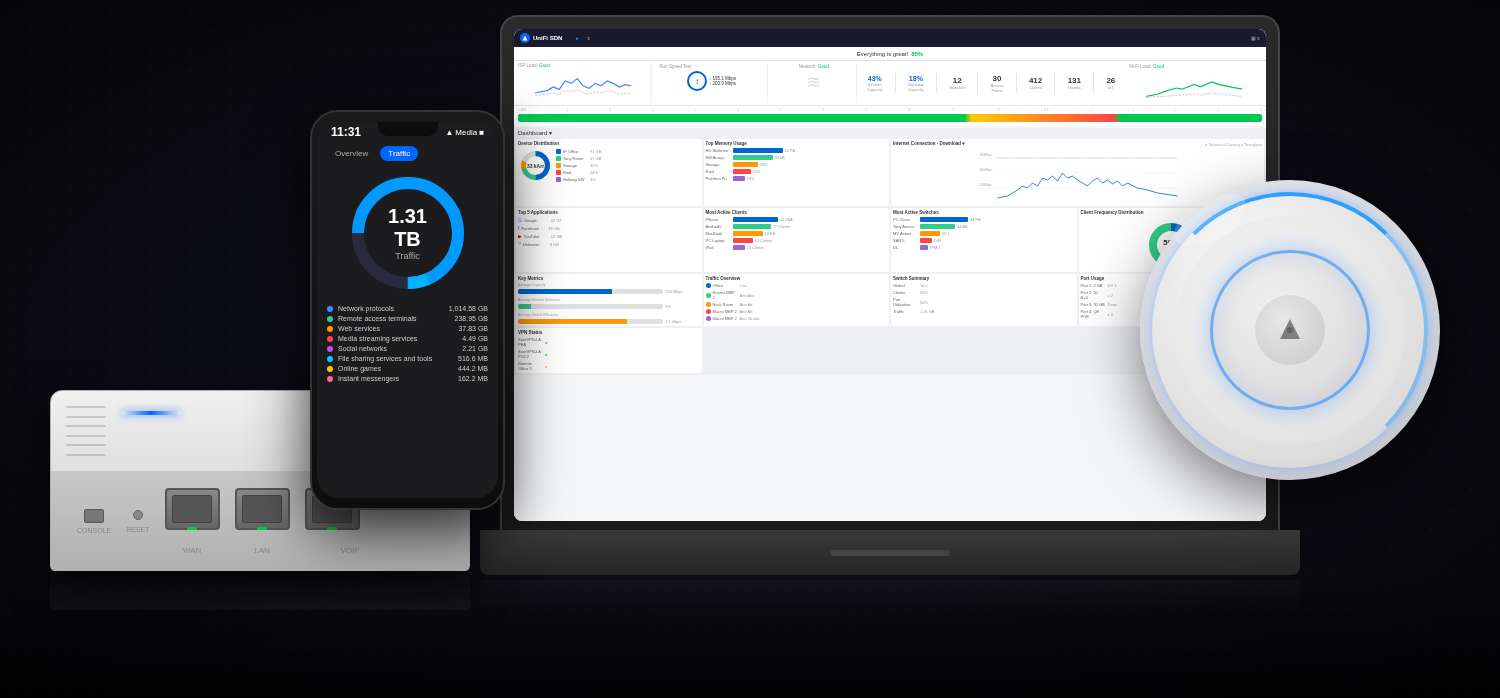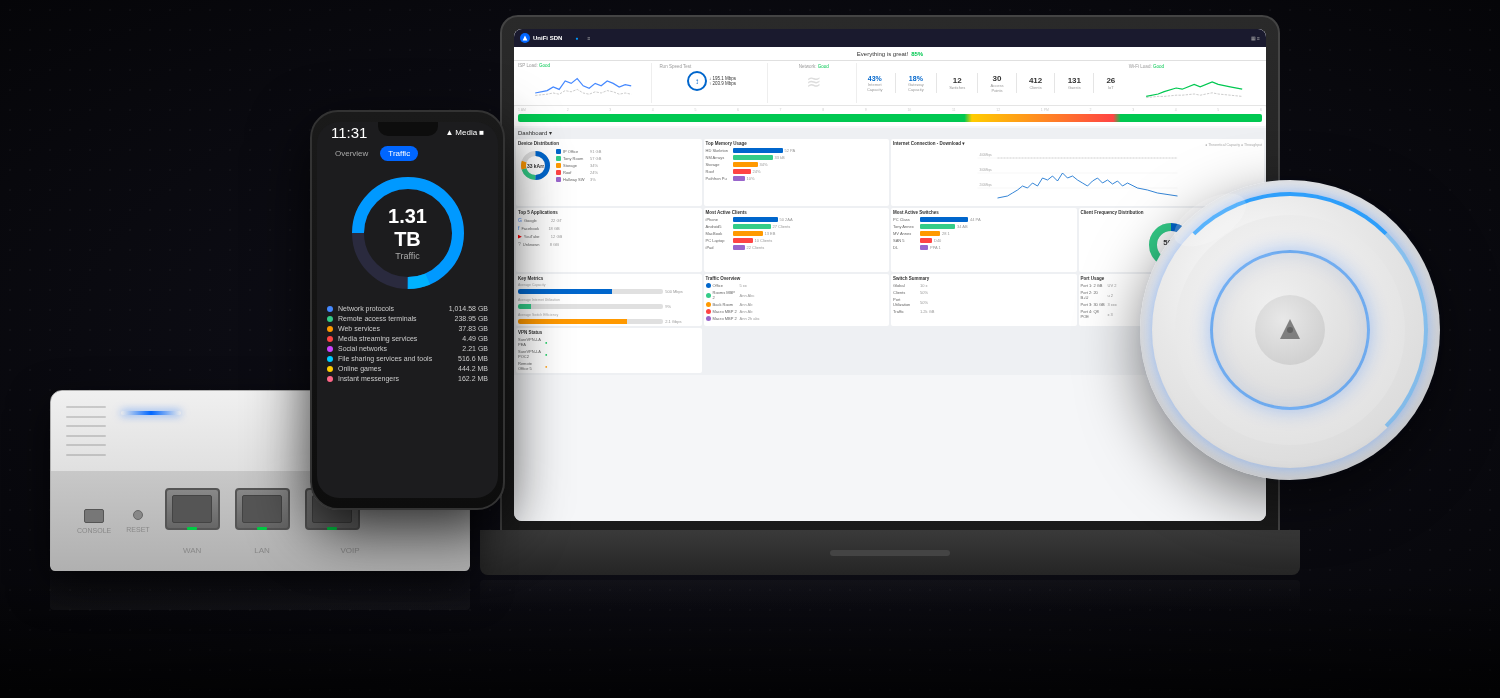--- a/index.html
+++ b/index.html
@@ -206,22 +206,22 @@
       height: 20px;
       background: #1c1c1e;
       display: flex;
       align-items: center;
       justify-content: space-between;
       padding: 0 14px;
     }
 
     .phone-time {
       color: #fff;
-      font-size: 15px;
-      font-weight: normal;
+      font-size: 12px;
+      font-weight: bold;
     }
 
     .phone-icons {
       display: flex;
       gap: 2px;
       align-items: center;
     }
 
     .phone-signal {
       color: #fff;

